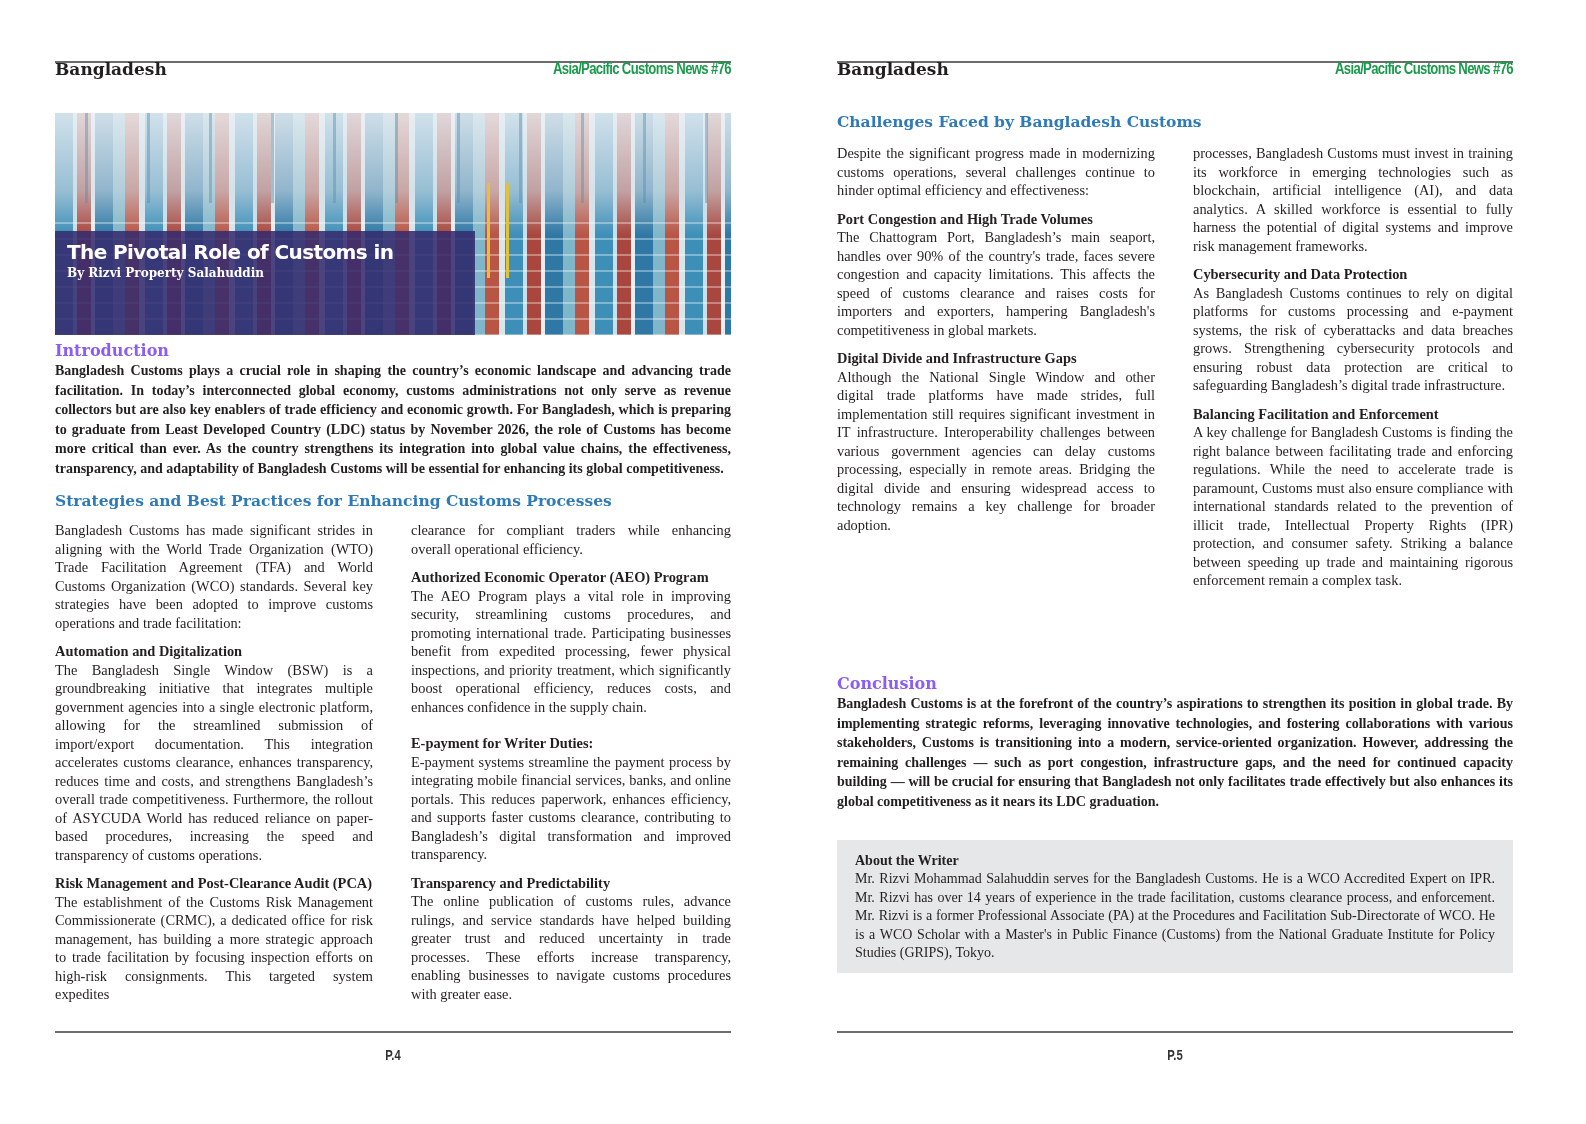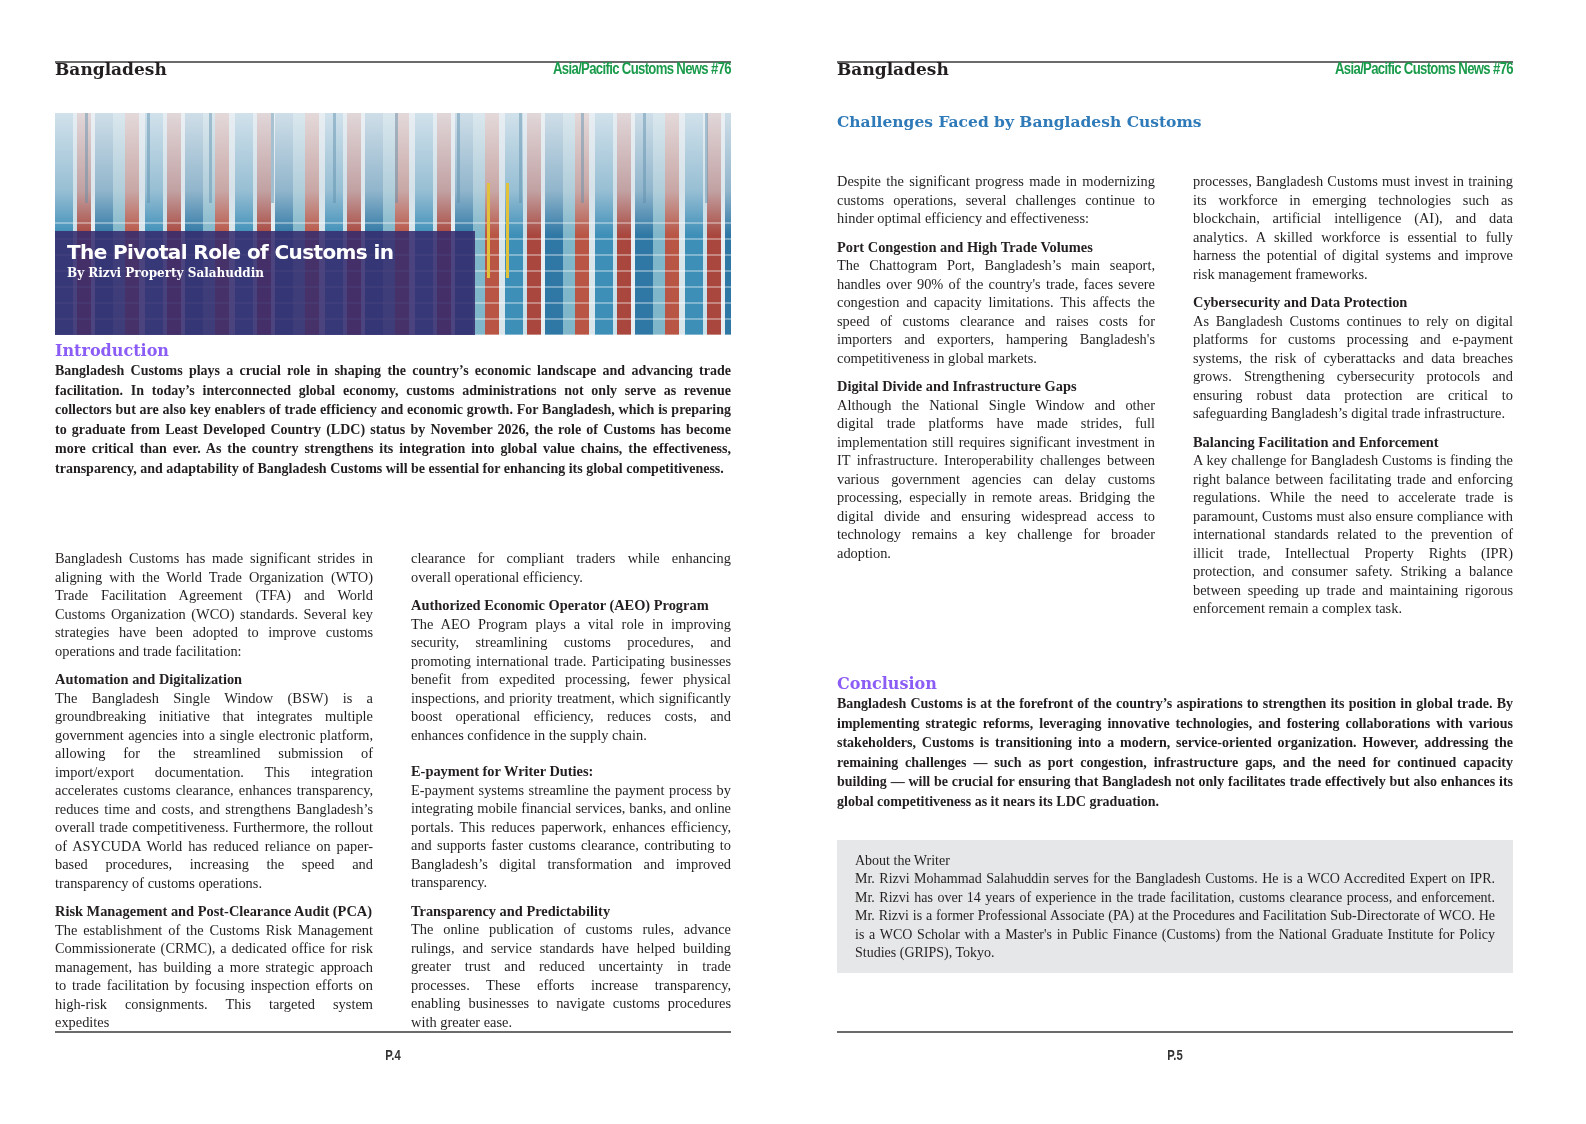--- a/index.html
+++ b/index.html
@@ -30,21 +30,21 @@
     background: repeating-linear-gradient(90deg, rgba(120,160,185,0) 0 30px, rgba(90,140,170,0.45) 30px 33px, rgba(120,160,185,0) 33px 62px); }
   .banner .crane-yellow { position: absolute; left: 432px; top: 70px; width: 22px; height: 95px; border-left: 3px solid #e2c23a; border-right: 3px solid #e2c23a; }
   .banner-overlay { position: absolute; left: 0; top: 118px; width: 420px; height: 112px; background: rgba(53,44,110,0.88); padding: 8px 12px; }
   .banner-title { font-family: "DejaVu Sans", sans-serif; font-weight: bold; color: #ffffff; font-size: 20px; line-height: 26px; letter-spacing: -0.6px; }
   .banner-byline { font-family: "DejaVu Serif", serif; font-weight: bold; color: #ffffff; font-size: 12px; margin-top: 1px; }
 
   .h2 { font-family: "DejaVu Serif", serif; font-weight: bold; font-size: 16px; color: #8b5cf6; }
   .h-blue { font-family: "DejaVu Serif", serif; font-weight: bold; font-size: 15.5px; color: #2f7ab8; }
   .lead { font-family: "Liberation Serif", serif; font-weight: bold; font-size: 14px; line-height: 19.6px; text-align: justify; color: #231f20; }
 
-  .col { position: absolute; font-family: "Liberation Serif", serif; font-size: 14.4px; line-height: 18.5px; text-align: justify; color: #231f20; margin-top: 28px; }
+  .col { position: absolute; font-family: "Liberation Serif", serif; font-size: 14.4px; line-height: 18.5px; text-align: justify; color: #231f20; }
   .col p { margin-bottom: 10px; }
   .sub { font-weight: bold; display: block; }
 
   .about { position: absolute; left: 0; top: 840px; width: 676px; height: 133px; background: #e6e7e8; padding: 12px 18px; font-family: "Liberation Serif", serif; font-size: 14px; line-height: 18.4px; text-align: justify; color: #231f20; }
 </style>
 </head>
 <body>
 
 <div class="page left">
   <div class="top-rule"></div>
@@ -61,20 +61,21 @@
       <div class="banner-title">The Pivotal Role of Customs in</div>
       <div class="banner-byline">By Rizvi Property Salahuddin</div>
     </div>
   </div>
 
   <div style="position:absolute; top:341px; left:0; width:676px;">
     <div class="h2">Introduction</div>
     <div class="lead" style="margin-top:1px;">Bangladesh Customs plays a crucial role in shaping the country’s economic landscape and advancing trade facilitation. In today’s interconnected global economy, customs administrations not only serve as revenue collectors but are also key enablers of trade efficiency and economic growth. For Bangladesh, which is preparing to graduate from Least Developed Country (LDC) status by November 2026, the role of Customs has become more critical than ever. As the country strengthens its integration into global value chains, the effectiveness, transparency, and adaptability of Bangladesh Customs will be essential for enhancing its global competitiveness.</div>
   </div>
 
+  <div class="h-blue" style="position:absolute; top:491px; left:0; width:676px;">Strategies and Best Practices for Enhancing Customs Processes</div>
 
   <div class="col" style="top:521px; left:0; width:318px;">
     <p>Bangladesh Customs has made significant strides in aligning with the World Trade Organization (WTO) Trade Facilitation Agreement (TFA) and World Customs Organization (WCO) standards. Several key strategies have been adopted to improve customs operations and trade facilitation:</p>
     <p>
       <span class="sub">Automation and Digitalization</span>
       <span>The Bangladesh Single Window (BSW) is a groundbreaking initiative that integrates multiple government agencies into a single electronic platform, allowing for the streamlined submission of import/export documentation. This integration accelerates customs clearance, enhances transparency, reduces time and costs, and strengthens Bangladesh’s overall trade competitiveness. Furthermore, the rollout of ASYCUDA World has reduced reliance on paper-based procedures, increasing the speed and transparency of customs operations.</span>
     </p>
     <p>
       <span class="sub">Risk Management and Post-Clearance Audit (PCA)</span>
       <span>The establishment of the Customs Risk Management Commissionerate (CRMC), a dedicated office for risk management, has building a more strategic approach to trade facilitation by focusing inspection efforts on high-risk consignments. This targeted system expedites</span>
@@ -133,19 +134,19 @@
       <span>A key challenge for Bangladesh Customs is finding the right balance between facilitating trade and enforcing regulations. While the need to accelerate trade is paramount, Customs must also ensure compliance with international standards related to the prevention of illicit trade, Intellectual Property Rights (IPR) protection, and consumer safety. Striking a balance between speeding up trade and maintaining rigorous enforcement remain a complex task.</span>
     </p>
   </div>
 
   <div style="position:absolute; top:674px; left:0; width:676px;">
     <div class="h2">Conclusion</div>
     <div class="lead" style="margin-top:1px;">Bangladesh Customs is at the forefront of the country’s aspirations to strengthen its position in global trade. By implementing strategic reforms, leveraging innovative technologies, and fostering collaborations with various stakeholders, Customs is transitioning into a modern, service-oriented organization. However, addressing the remaining challenges — such as port congestion, infrastructure gaps, and the need for continued capacity building — will be crucial for ensuring that Bangladesh not only facilitates trade effectively but also enhances its global competitiveness as it nears its LDC graduation.</div>
   </div>
 
   <div class="about">
-    <div style="font-weight:normal;">About the Writer</div>
+    <div style="font-weight:bold;">About the Writer</div>
     <div>Mr. Rizvi Mohammad Salahuddin serves for the Bangladesh Customs. He is a WCO Accredited Expert on IPR. Mr. Rizvi has over 14 years of experience in the trade facilitation, customs clearance process, and enforcement. Mr. Rizvi is a former Professional Associate (PA) at the Procedures and Facilitation Sub-Directorate of WCO. He is a WCO Scholar with a Master's in Public Finance (Customs) from the National Graduate Institute for Policy Studies (GRIPS), Tokyo.</div>
   </div>
 
   <div class="bottom-rule"></div>
   <div class="page-num">P.5</div>
 </div>
 
 </body></html>

